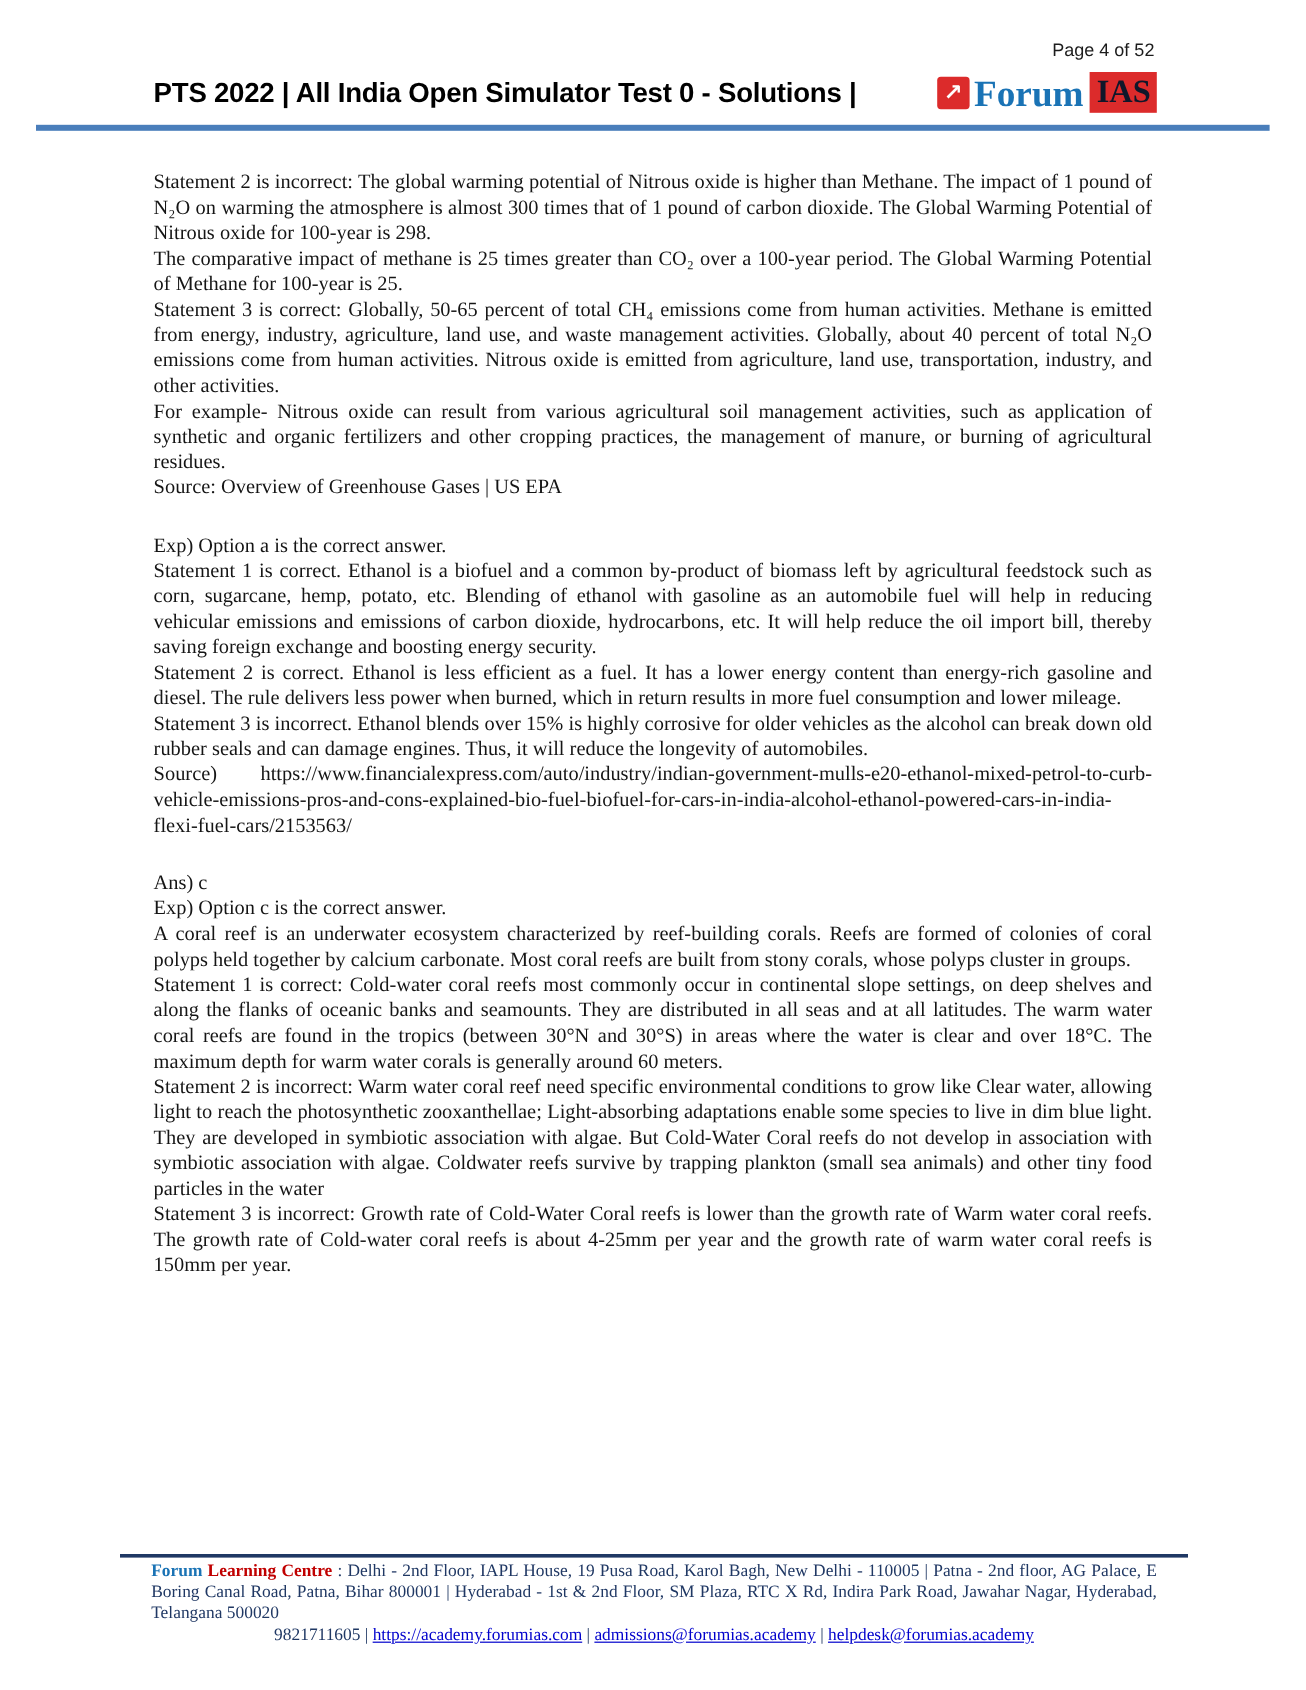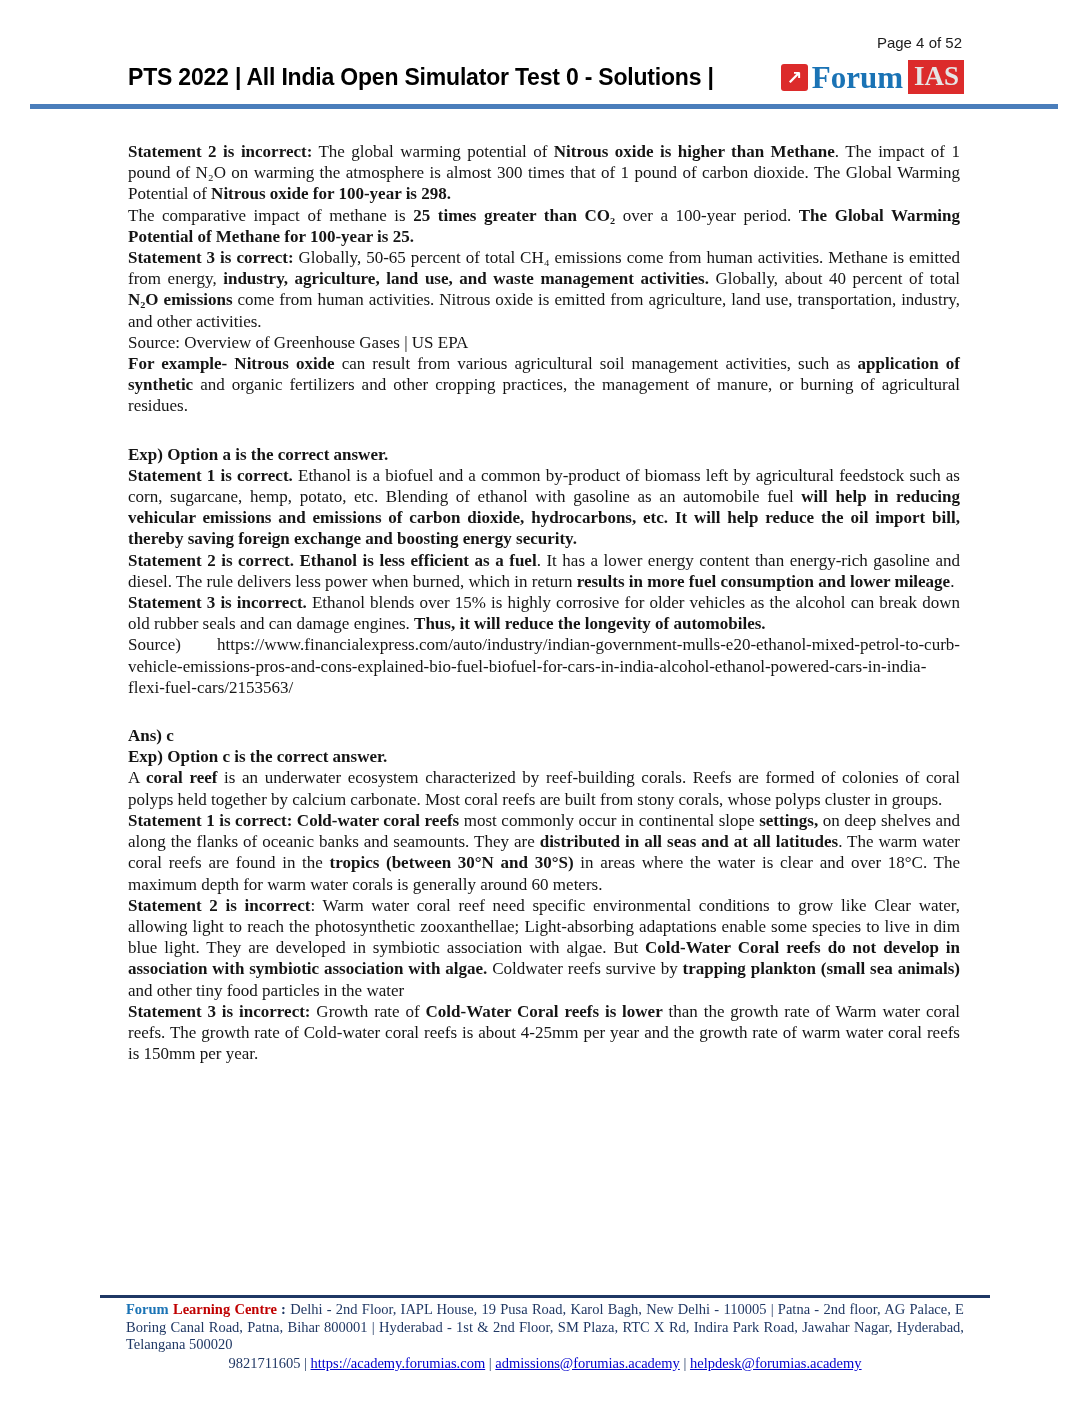--- a/index.html
+++ b/index.html
@@ -28,34 +28,34 @@
     color:#fff;display:flex;align-items:center;justify-content:center;
     font-size:19px;font-weight:bold;
     font-family:"DejaVu Sans",sans-serif;
   }
   .logo-forum{
     font-family:"Liberation Serif","DejaVu Serif",serif;
     font-size:31px;font-weight:bold;color:var(--forum_blue);line-height:1;
   }
   .logo-ias{
     font-family:"Liberation Serif","DejaVu Serif",serif;
-    font-size:27px;font-weight:bold;color:#e5e5e5;background:var(--logo_red);
+    font-size:27px;font-weight:bold;color:#0f172a;background:var(--logo_red);
     line-height:1;padding:3px 5px 4px 6px;margin-left:1px;
   }
   .header-rule{
     position:absolute;top:104px;left:30px;right:30px;height:5px;
     background:var(--header_rule);
   }
   .content{
     position:absolute;top:141px;left:128px;width:832px;
     font-size:17px;line-height:21.2px;text-align:justify;
   }
   .content p{margin:0;overflow-wrap:anywhere;}
   .content section + section{margin-top:27px;}
-  .b{font-weight:bold;}
+  .b{font-weight:normal;}
   .footer{position:absolute;left:100px;right:98px;top:1295px;}
   .footer-rule{height:3px;background:var(--footer_rule);}
   .footer-text{
     margin-top:3px;padding:0 26px;
     font-size:14.5px;line-height:17.6px;color:var(--footer_navy);
     text-align:justify;overflow-wrap:anywhere;
   }
   .footer-line2{
     margin-top:1px;font-size:14.5px;line-height:17.6px;
     color:var(--footer_navy);text-align:center;
@@ -78,22 +78,22 @@
   </div>
 </div>
 
 <div class="header-rule"></div>
 
 <div class="content">
     <section>
       <p><span class="b">Statement 2 is incorrect:</span><span> The global warming potential of </span><span class="b">Nitrous oxide is higher than Methane</span><span>. The impact of 1 pound of N₂O on warming the atmosphere is almost 300 times that of 1 pound of carbon dioxide. The Global Warming Potential of </span><span class="b">Nitrous oxide for 100-year is 298.</span></p>
       <p><span>The comparative impact of methane is </span><span class="b">25 times greater than CO₂</span><span> over a 100-year period. </span><span class="b">The Global Warming Potential of Methane for 100-year is 25.</span></p>
       <p><span class="b">Statement 3 is correct:</span><span> Globally, 50-65 percent of total CH₄ emissions come from human activities. Methane is emitted from energy, </span><span class="b">industry, agriculture, land use, and waste management activities.</span><span> Globally, about 40 percent of total </span><span class="b">N₂O emissions</span><span> come from human activities. Nitrous oxide is emitted from agriculture, land use, transportation, industry, and other activities.</span></p>
+      <p><span class="b">For example- Nitrous oxide</span><span> can result from various agricultural soil management activities, such as </span><span class="b">application of synthetic</span><span> and organic fertilizers and other cropping practices, the management of manure, or burning of agricultural residues.</span></p>
       <p><span>Source: Overview of Greenhouse Gases | US EPA</span></p>
-      <p><span class="b">For example- Nitrous oxide</span><span> can result from various agricultural soil management activities, such as </span><span class="b">application of synthetic</span><span> and organic fertilizers and other cropping practices, the management of manure, or burning of agricultural residues.</span></p>
     </section>
     <section>
       <p><span class="b">Exp) Option a is the correct answer.</span></p>
       <p><span class="b">Statement 1 is correct.</span><span> Ethanol is a biofuel and a common by-product of biomass left by agricultural feedstock such as corn, sugarcane, hemp, potato, etc. Blending of ethanol with gasoline as an automobile fuel </span><span class="b">will help in reducing vehicular emissions and emissions of carbon dioxide, hydrocarbons, etc. It will help reduce the oil import bill, thereby saving foreign exchange and boosting energy security.</span></p>
       <p><span class="b">Statement 2 is correct. Ethanol is less efficient as a fuel</span><span>. It has a lower energy content than energy-rich gasoline and diesel. The rule delivers less power when burned, which in return </span><span class="b">results in more fuel consumption and lower mileage</span><span>.</span></p>
       <p><span class="b">Statement 3 is incorrect.</span><span> Ethanol blends over 15% is highly corrosive for older vehicles as the alcohol can break down old rubber seals and can damage engines. </span><span class="b">Thus, it will reduce the longevity of automobiles.</span></p>
       <p><span>Source)&nbsp;&nbsp;&nbsp;&nbsp;&nbsp;&nbsp;&nbsp;&nbsp;https://www.financialexpress.com/auto/industry/indian-government-mulls-e20-ethanol-mixed-petrol-to-curb-vehicle-emissions-pros-and-cons-explained-bio-fuel-biofuel-for-cars-in-india-alcohol-ethanol-powered-cars-in-india-flexi-fuel-cars/2153563/</span></p>
     </section>
     <section>
       <p><span class="b">Ans) c</span></p>

